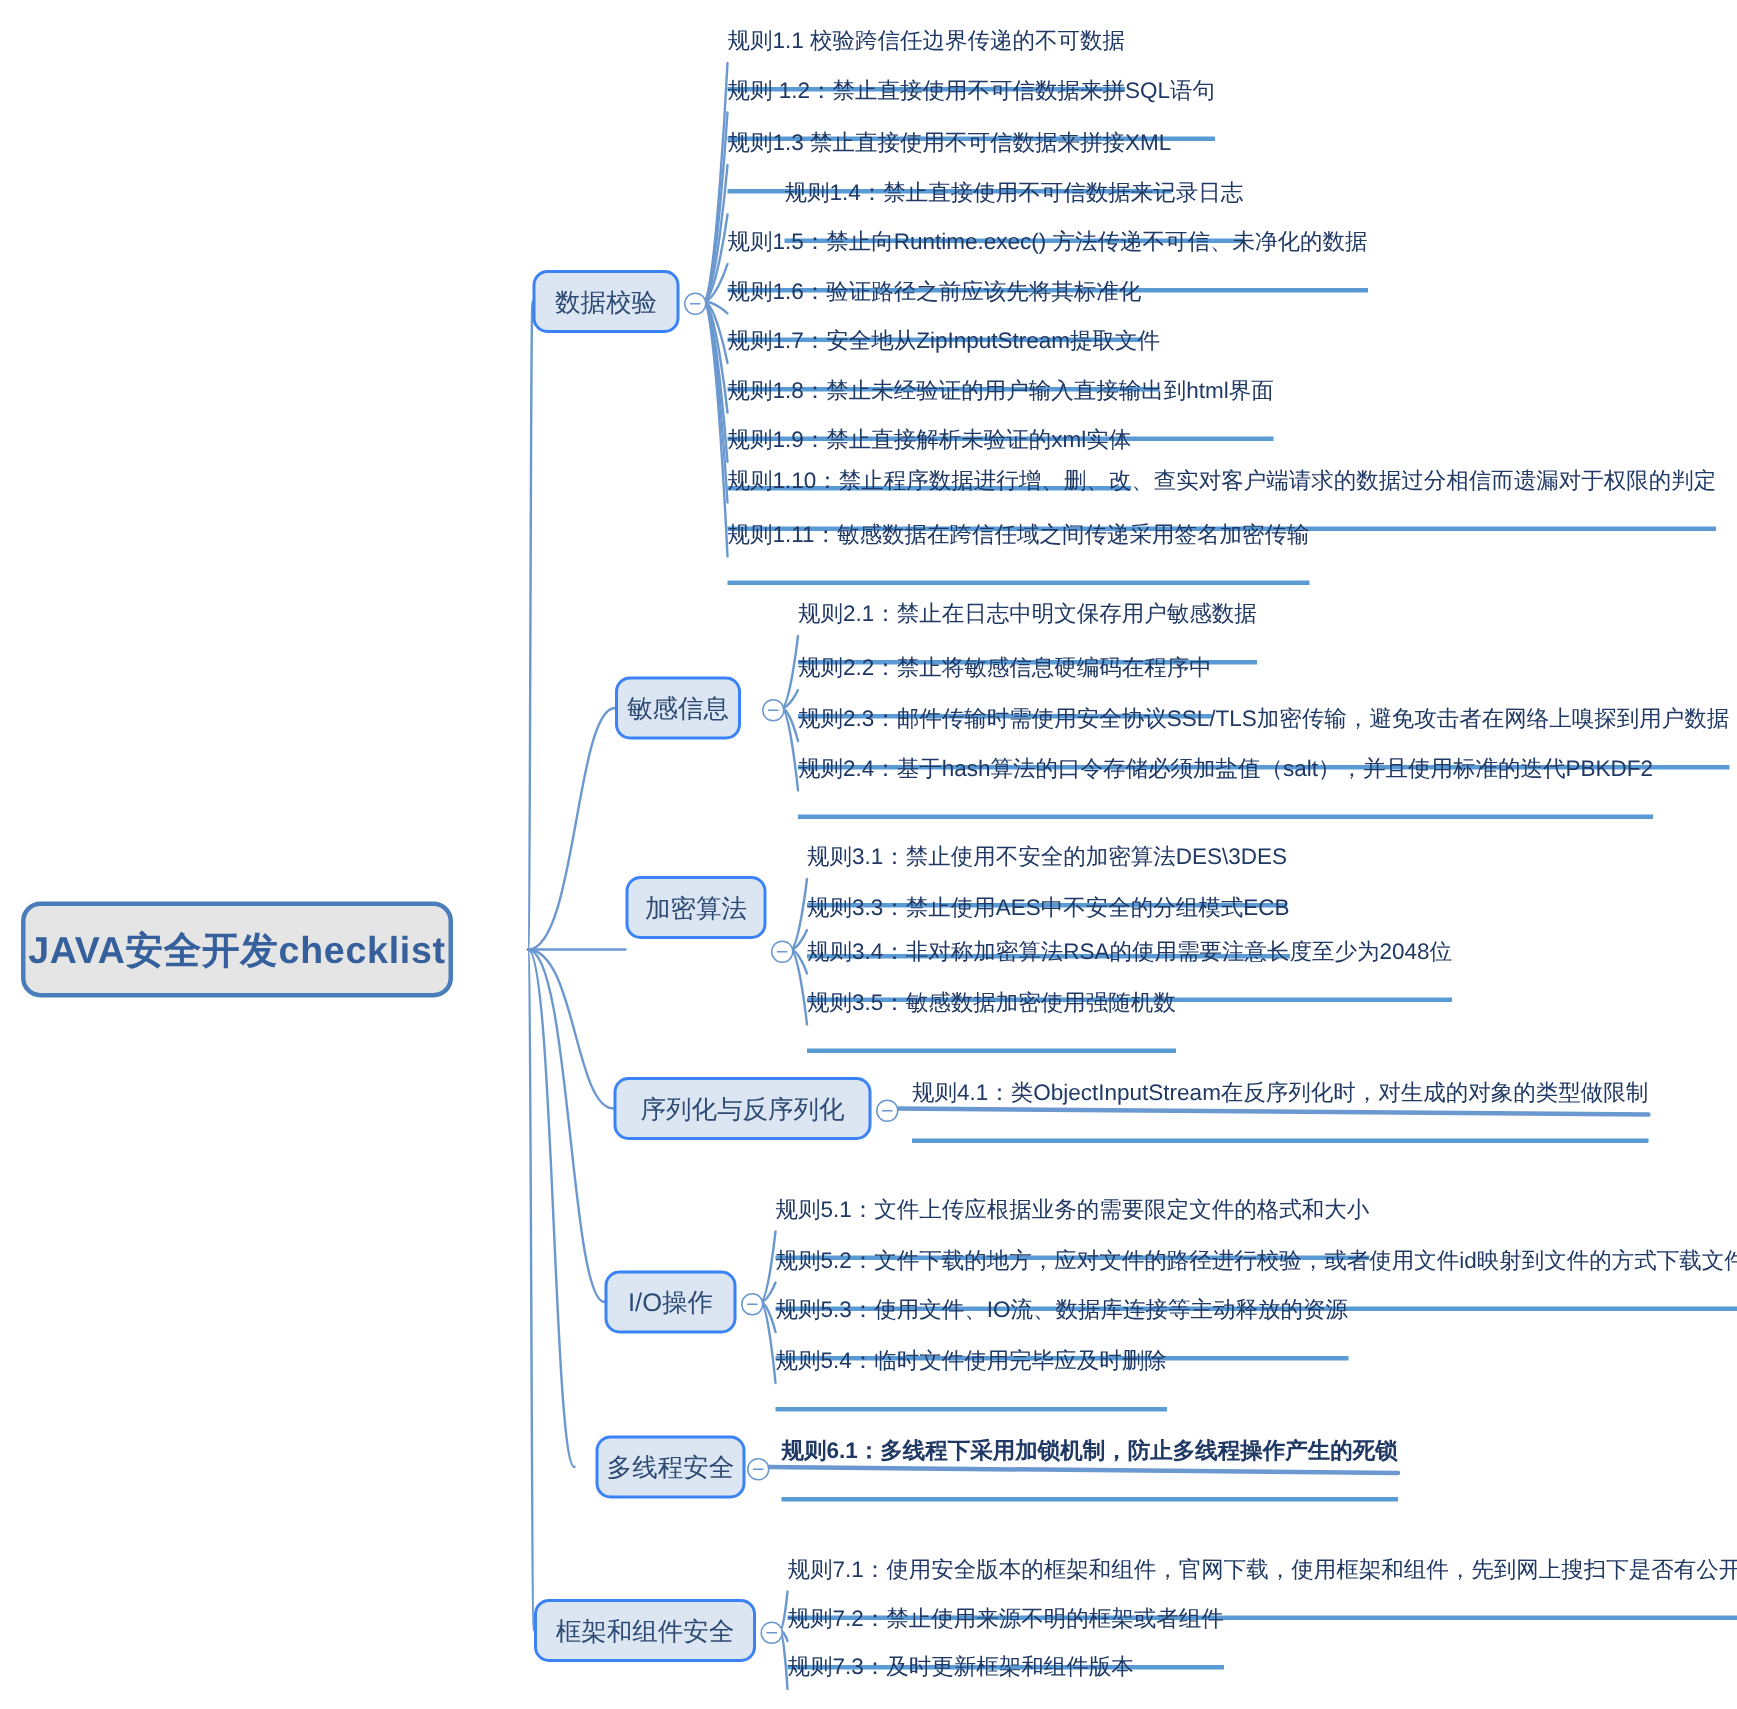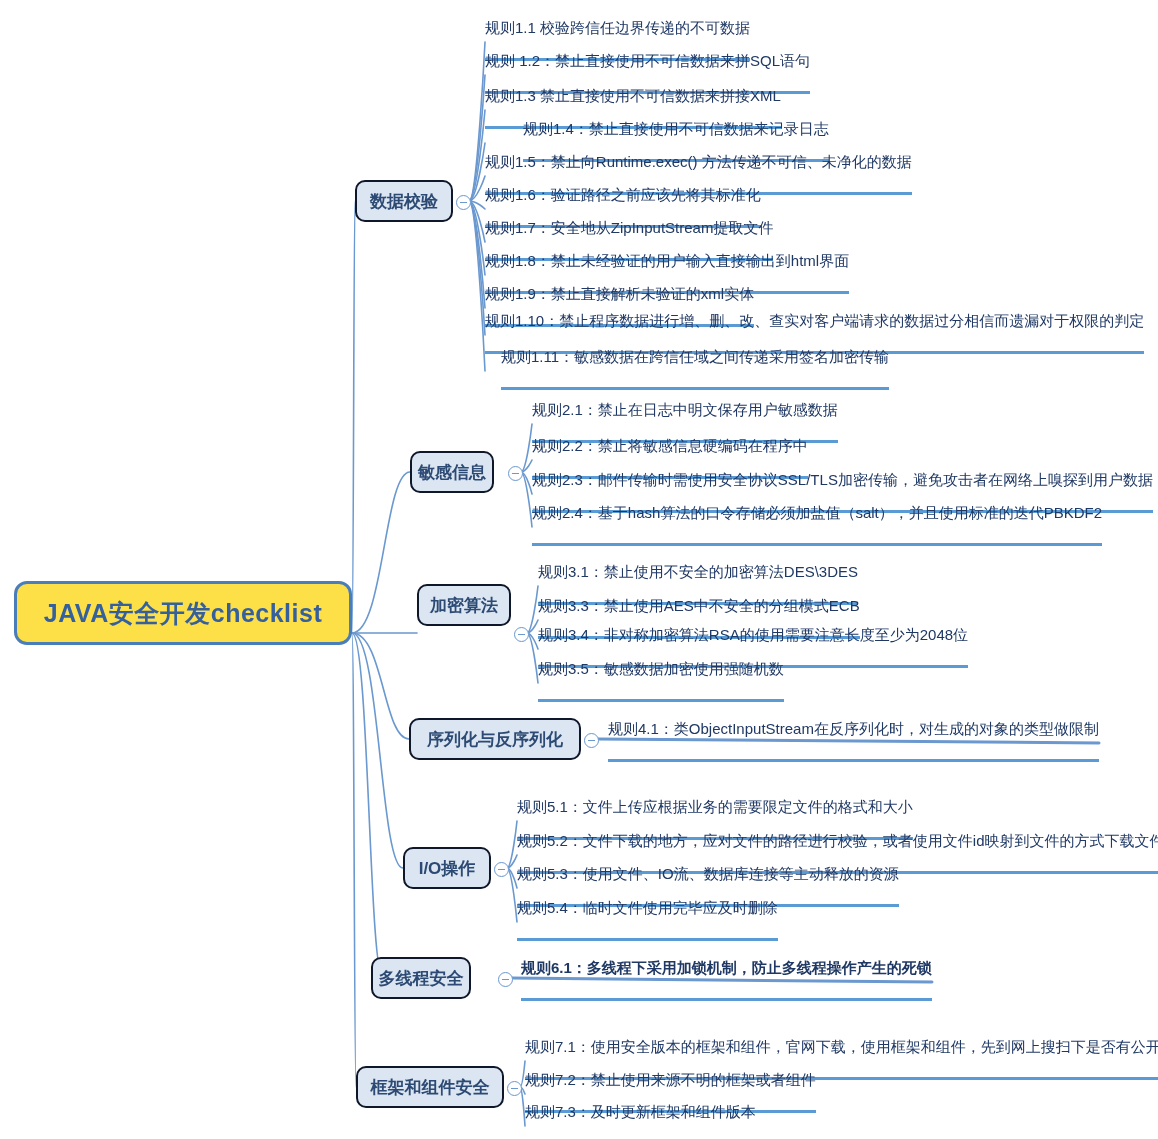--- a/index.html
+++ b/index.html
@@ -32,52 +32,51 @@
     top: 0;
     width: 1158px;
     height: 1139px;
     pointer-events: none;
   }
 
   
   .root-node {
     position: absolute;
     left: 14px;
-    top: 581px;
-    width: 338px;
+    top: 601px;
+    width: 288px;
     height: 64px;
     box-sizing: border-box;
-    background: #fde047;
+    background: #e5e5e5;
     border: 3px solid #4a7ebb;
     border-radius: 13px;
     display: flex;
     align-items: center;
     justify-content: center;
     font-size: 25px;
     font-weight: bold;
     color: #36609c;
     letter-spacing: .5px;
     white-space: nowrap;
   }
 
   
   .branch-node {
     position: absolute;
     box-sizing: border-box;
     background: #dce6f2;
-    border: 2px solid #0f172a;
+    border: 2px solid #3b82f6;
     border-radius: 10px;
     display: flex;
     align-items: center;
     justify-content: center;
     font-size: 17px;
     color: #2c4a73;
     white-space: nowrap;
     height: 42px;
-    font-weight: bold;
   }
 
   
   .toggle {
     position: absolute;
     width: 13px;
     height: 13px;
     border: 1.4px solid #6a98cf;
     border-radius: 50%;
     background: #ffffff;
@@ -158,21 +157,21 @@
       <div class="leaf" style="left: 485px; top: 18px;">规则1.1 校验跨信任边界传递的不可数据</div>
       <div class="leaf" style="left: 485px; top: 51px;">规则 1.2：禁止直接使用不可信数据来拼SQL语句</div>
       <div class="leaf" style="left: 485px; top: 86px;">规则1.3 禁止直接使用不可信数据来拼接XML</div>
       <div class="leaf" style="left: 485px; top: 119px; margin-left: 38px;">规则1.4：禁止直接使用不可信数据来记录日志</div>
       <div class="leaf" style="left: 485px; top: 152px;">规则1.5：禁止向Runtime.exec() 方法传递不可信、未净化的数据</div>
       <div class="leaf" style="left: 485px; top: 185px;">规则1.6：验证路径之前应该先将其标准化</div>
       <div class="leaf" style="left: 485px; top: 218px;">规则1.7：安全地从ZipInputStream提取文件</div>
       <div class="leaf" style="left: 485px; top: 251px;">规则1.8：禁止未经验证的用户输入直接输出到html界面</div>
       <div class="leaf" style="left: 485px; top: 284px;">规则1.9：禁止直接解析未验证的xml实体</div>
       <div class="leaf" style="left: 485px; top: 311px;">规则1.10：禁止程序数据进行增、删、改、查实对客户端请求的数据过分相信而遗漏对于权限的判定</div>
-      <div class="leaf" style="left: 501px; top: 347px;">规则1.11：敏感数据在跨信任域之间传递采用签名加密传输</div>
+      <div class="leaf" style="left: 485px; top: 347px;">规则1.11：敏感数据在跨信任域之间传递采用签名加密传输</div>
       <div class="branch-node" style="left: 410px; top: 451px; width: 84px;">
         <span>敏感信息</span>
       </div>
       <div class="toggle" style="left: 508px; top: 466px;"></div>
       <div class="leaf" style="left: 532px; top: 400px;">规则2.1：禁止在日志中明文保存用户敏感数据</div>
       <div class="leaf" style="left: 532px; top: 436px;">规则2.2：禁止将敏感信息硬编码在程序中</div>
       <div class="leaf" style="left: 532px; top: 470px;">规则2.3：邮件传输时需使用安全协议SSL/TLS加密传输，避免攻击者在网络上嗅探到用户数据</div>
       <div class="leaf" style="left: 532px; top: 503px;">规则2.4：基于hash算法的口令存储必须加盐值（salt），并且使用标准的迭代PBKDF2</div>
       <div class="branch-node" style="left: 417px; top: 584px; width: 94px;">
         <span>加密算法</span>
@@ -188,21 +187,21 @@
       <div class="toggle" style="left: 584px; top: 733px;"></div>
       <div class="leaf" style="left: 608px; top: 719px;">规则4.1：类ObjectInputStream在反序列化时，对生成的对象的类型做限制</div>
       <div class="branch-node" style="left: 403px; top: 847px; width: 88px;">
         <span>I/O操作</span>
       </div>
       <div class="toggle" style="left: 494px; top: 862px;"></div>
       <div class="leaf" style="left: 517px; top: 797px;">规则5.1：文件上传应根据业务的需要限定文件的格式和大小</div>
       <div class="leaf" style="left: 517px; top: 831px;">规则5.2：文件下载的地方，应对文件的路径进行校验，或者使用文件id映射到文件的方式下载文件</div>
       <div class="leaf" style="left: 517px; top: 864px;">规则5.3：使用文件、IO流、数据库连接等主动释放的资源</div>
       <div class="leaf" style="left: 517px; top: 898px;">规则5.4：临时文件使用完毕应及时删除</div>
-      <div class="branch-node" style="left: 371px; top: 957px; width: 100px; align-items: center;">
+      <div class="branch-node" style="left: 397px; top: 957px; width: 100px; align-items: center;">
         <span>多线程安全</span>
       </div>
       <div class="toggle" style="left: 498px; top: 972px;"></div>
       <div class="leaf" style="left: 521px; top: 958px; font-weight: bold;">规则6.1：多线程下采用加锁机制，防止多线程操作产生的死锁</div>
       <div class="branch-node" style="left: 356px; top: 1066px; width: 148px;">
         <span>框架和组件安全</span>
       </div>
       <div class="toggle" style="left: 507px; top: 1081px;"></div>
       <div class="leaf" style="left: 525px; top: 1037px;">规则7.1：使用安全版本的框架和组件，官网下载，使用框架和组件，先到网上搜扫下是否有公开的漏洞</div>
       <div class="leaf" style="left: 525px; top: 1070px;">规则7.2：禁止使用来源不明的框架或者组件</div>

